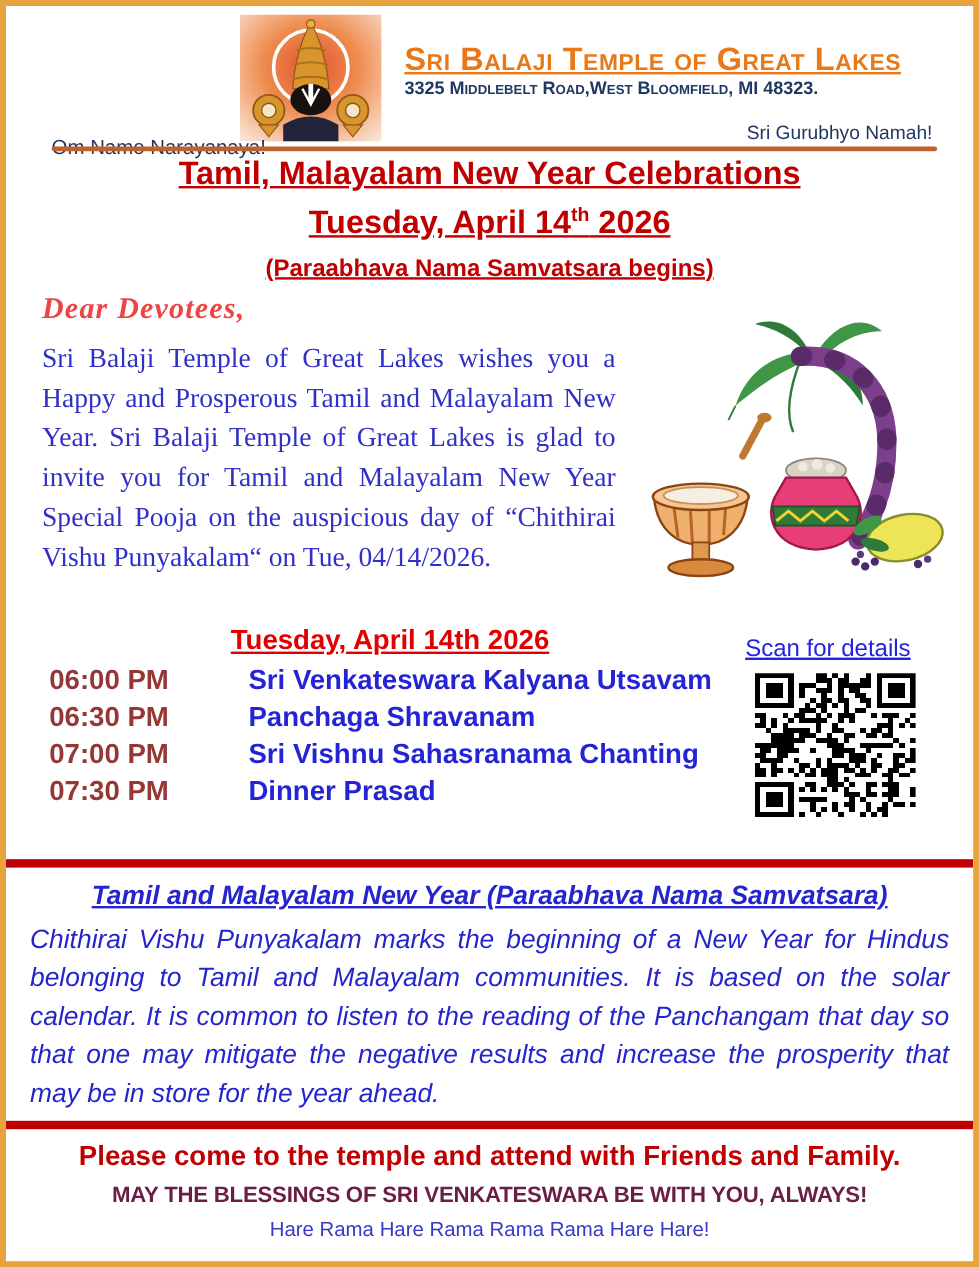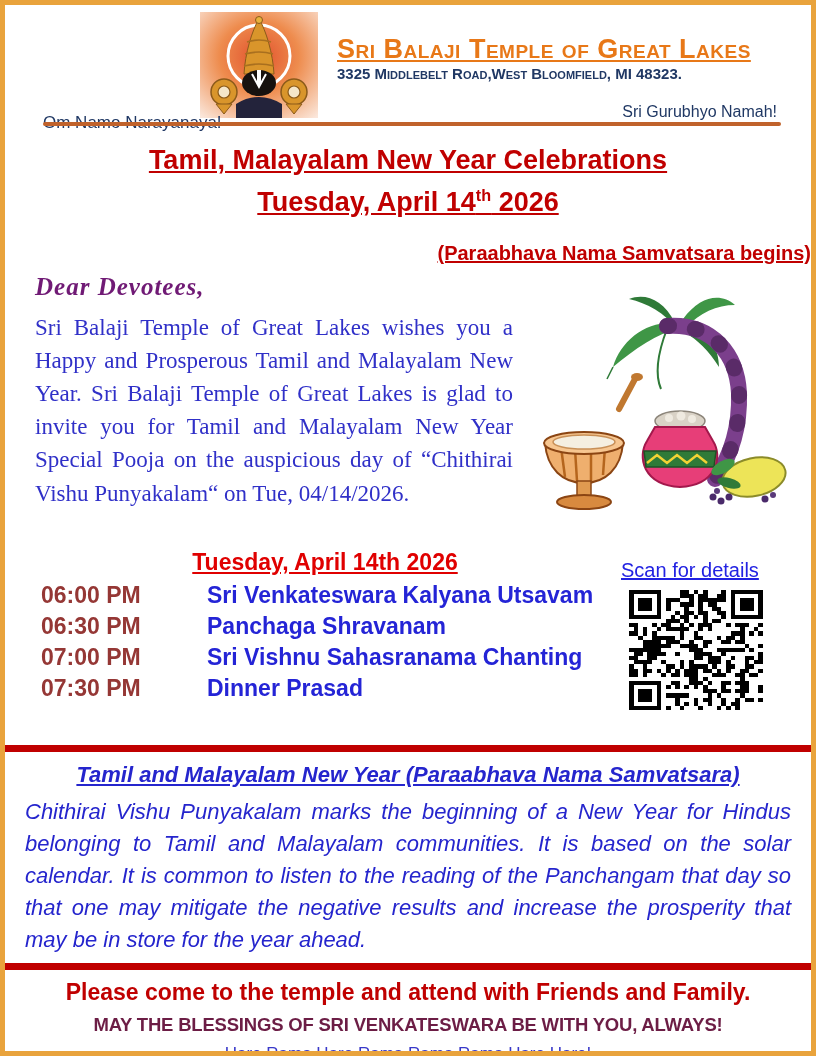--- a/index.html
+++ b/index.html
@@ -11,29 +11,29 @@
   
   .header{position:relative;height:124px;}
   .logo{position:absolute;left:195px;top:7px;width:118px;height:106px;}
   .name-block{position:absolute;left:332px;top:30px;line-height:1.05;}
   .temple-name{font-variant:small-caps;font-weight:bold;font-size:27px;color:#E87818;letter-spacing:.5px;text-decoration:underline;}
   .temple-address{font-variant:small-caps;font-weight:bold;font-size:15px;color:#203864;margin-top:3px;}
   .greet-left{position:absolute;left:38px;top:108px;font-size:17px;color:#203864;}
   .greet-right{position:absolute;right:34px;top:98px;font-size:16px;color:#203864;}
   .header-rule{position:absolute;left:38px;right:30px;top:117px;height:4px;background:#C0622B;border-radius:2px;}
   
-  .title-main{margin-top:16px;text-align:center;color:#C00000;font-weight:bold;font-size:27px;}
+  .title-main{text-align:center;color:#C00000;font-weight:bold;font-size:27px;}
   .title-date{margin-top:10px;text-align:center;color:#C00000;font-weight:bold;font-size:27px;}
-  .title-sub{margin-top:24px;text-align:right;color:#C00000;font-weight:bold;font-size:20px;}
+  .title-sub{margin-top:12px;text-align:center;color:#C00000;font-weight:bold;font-size:20px;}
   .u{text-decoration:underline;}
   .sup{vertical-align:super;font-size:60%;}
   
   .letter{position:relative;padding:8px 0 0 30px;min-height:262px;}
   .salutation{font-family:"Liberation Serif",serif;font-style:italic;font-weight:bold;
-    color:#701a75;font-size:25px;letter-spacing:1px;}
+    color:#ef4444;font-size:25px;letter-spacing:1px;}
   .letter-body{width:478px;margin-top:10px;font-family:"Liberation Serif",serif;
     color:#3030C8;font-size:23px;line-height:1.44;text-align:justify;}
   .clipart{position:absolute;right:12px;top:6px;width:282px;height:252px;}
   
   .schedule{position:relative;margin-top:14px;min-height:172px;}
   .schedule-left{margin-left:20px;width:600px;}
   .schedule-heading{text-align:center;color:#E00000;font-weight:bold;font-size:23px;text-decoration:underline;}
   .schedule-row{display:flex;margin-top:7px;font-weight:bold;font-size:23px;line-height:1.05;}
   .schedule-time{width:128px;margin-left:16px;color:#953735;flex:none;}
   .schedule-event{color:#2424D6;margin-left:38px;}

